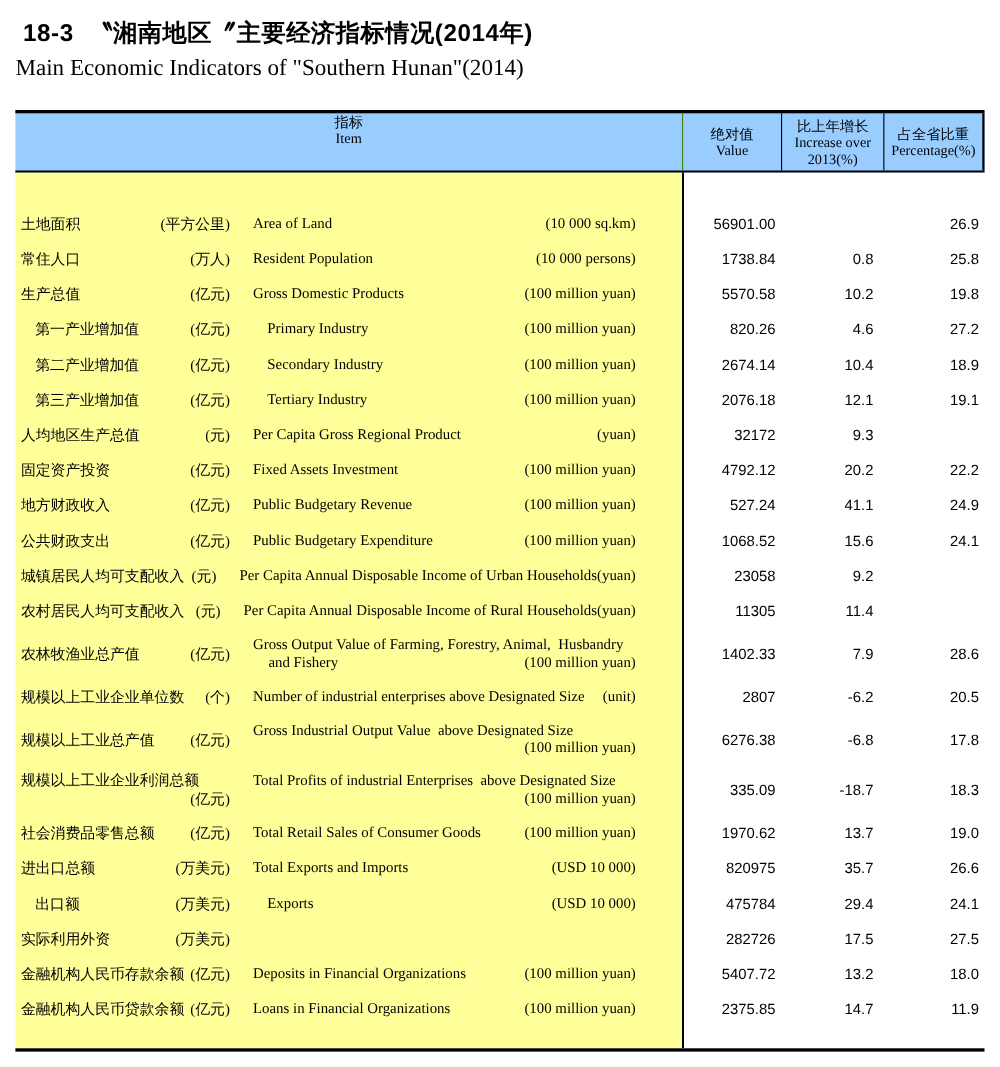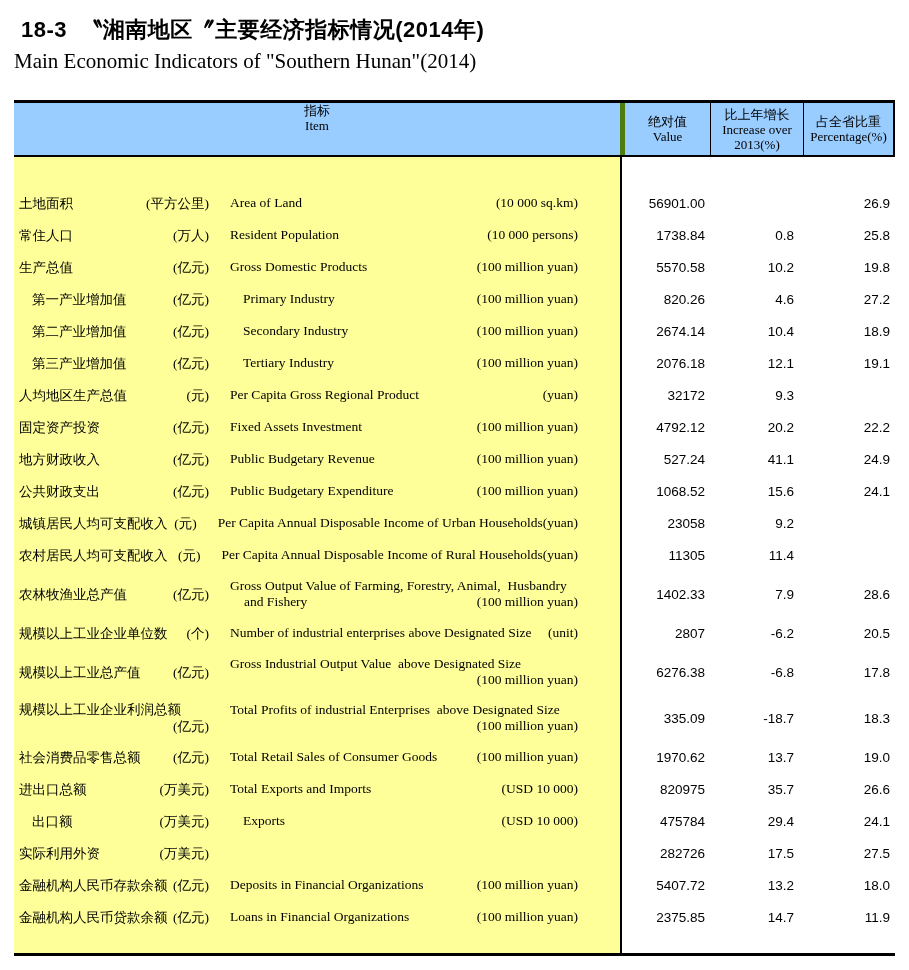--- a/index.html
+++ b/index.html
@@ -12,21 +12,21 @@
 
   .table { position:absolute; left:14px; top:100px; width:881px; }
 
   .thead { display:flex; background:var(--header-bg,#99ccff); height:57px; font-size:13px;
            border-top:3px solid #000; border-bottom:2px solid #000; }
   .th { display:flex; flex-direction:column; justify-content:center; align-items:center;
         text-align:center; line-height:15px; }
   .th-ind { width:606px; flex-direction:column; }
   .th-cn { width:230px; text-align:center; }
   .th-en { flex:1; text-align:center; }
-  .th-val { width:90px; border-left:5px solid #4d7c0f; }
+  .th-val { width:90px; border-left:1px solid #4d7c0f; }
   .th-inc { width:93px; border-left:1px solid #000; }
   .th-pct { width:92px; border-left:1px solid #000; border-right:2px solid #000; }
 
   .tbody { border-bottom:3px solid #000; padding:30px 0 20px;
            background:linear-gradient(to right,
              var(--body-bg,#ffff99) 0px, var(--body-bg,#ffff99) 606px,
              #000 606px, #000 608px, #ffffff 608px); }
 
   .tr { display:flex; align-items:center; height:32px; }
   .tr.two { height:46px; }

